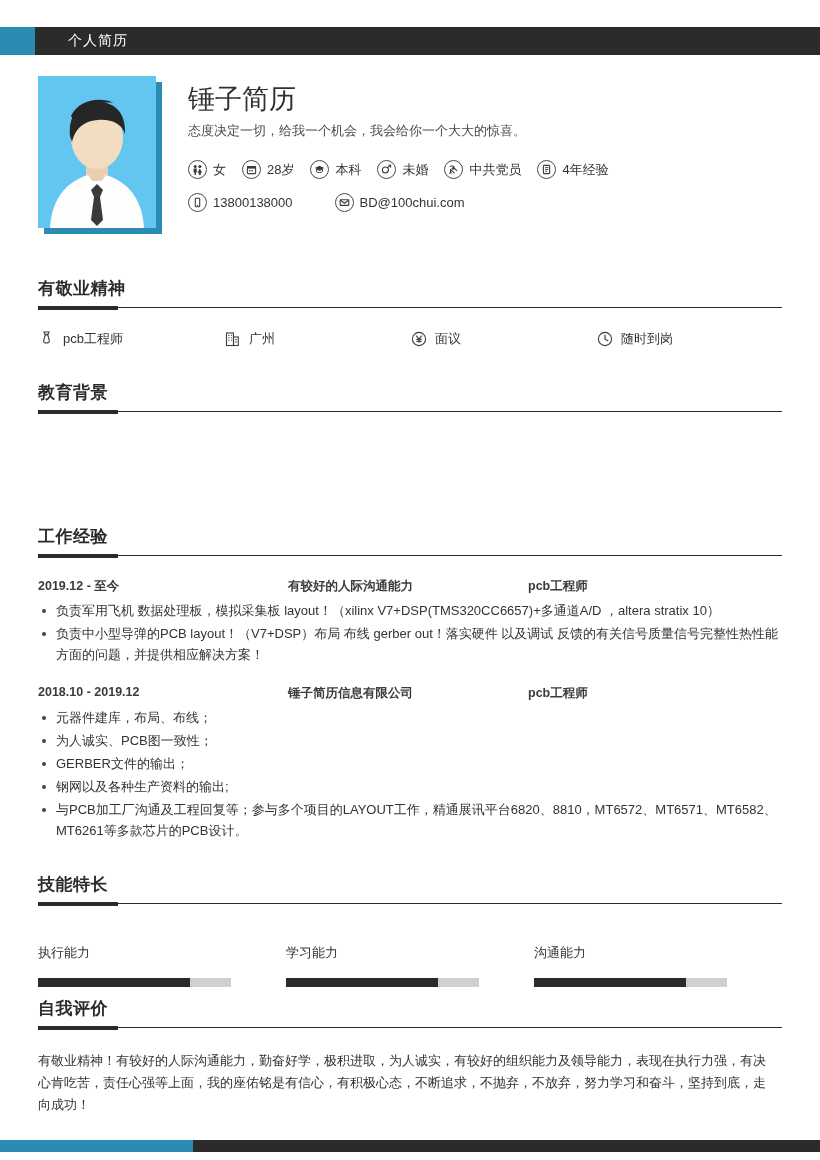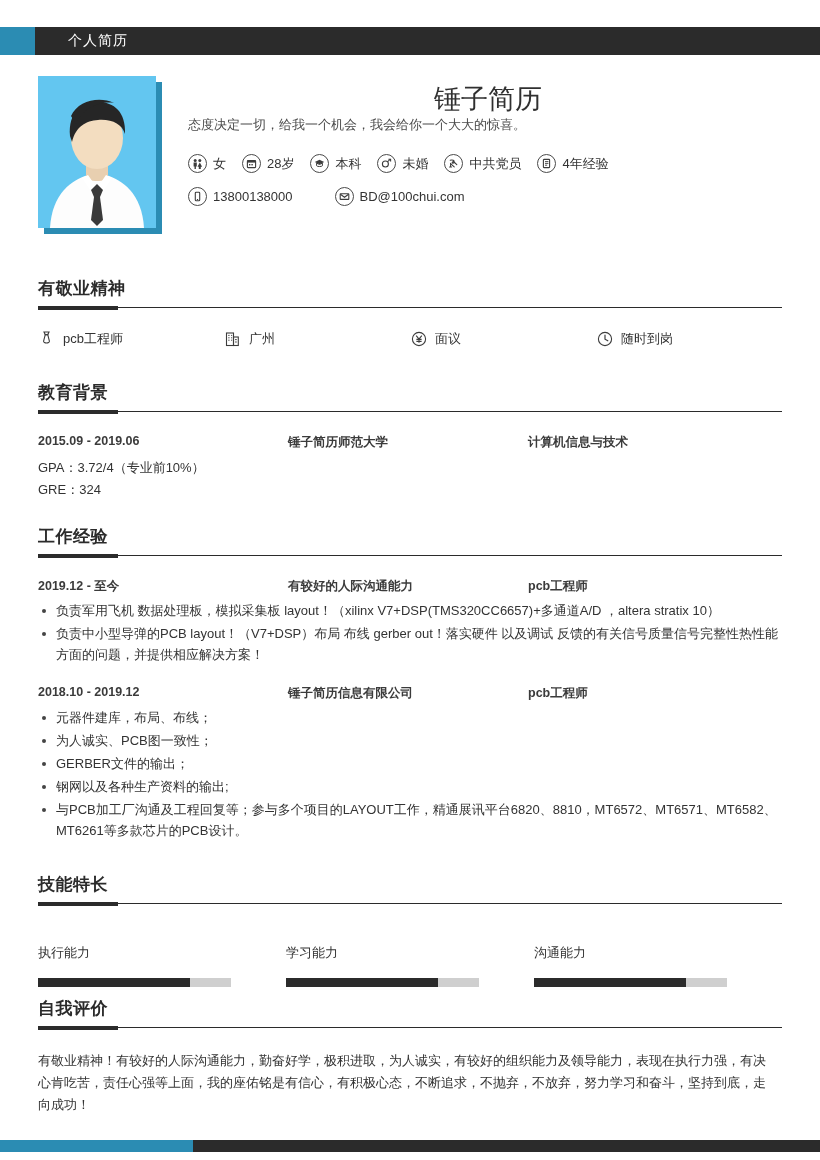--- a/index.html
+++ b/index.html
@@ -86,23 +86,22 @@
   .pinfo {
     position: absolute;
     left: 188px;
     top: 6px;
     width: 600px;
   }
   .pname {
     font-size: 27px;
     color: #303030;
     line-height: 34px;
-    margin: 0 0 0 0;
+    margin: 0 0 6px 0;
     font-weight: normal;
-    text-align: center;
   }
   .ptag {
     font-size: 13px;
     color: #4a4a4a;
     line-height: 18px;
     margin-bottom: 20px;
   }
   .meta-row {
     display: flex;
     align-items: center;
@@ -451,31 +450,20 @@
     </div>
   </div>
 
   <div class="section" style="top:382px;">
     <div class="sec-head">
       <span class="sec-title">教育背景</span>
       <div class="sec-rule"></div>
       <div class="sec-rule-thick" style="width:80px;"></div>
     </div>
 
-    <div>
-      <div class="entry-head">
-        <div class="eh-date">2015.09 - 2019.06</div>
-        <div class="eh-org">锤子简历师范大学</div>
-        <div class="eh-role">计算机信息与技术</div>
-      </div>
-      <div class="entry-lines">
-        <div>GPA：3.72/4（专业前10%）</div>
-        <div>GRE：324</div>
-      </div>
-    </div>
   </div>
 
   <div class="section" style="top:526px;">
     <div class="sec-head">
       <span class="sec-title">工作经验</span>
       <div class="sec-rule"></div>
       <div class="sec-rule-thick" style="width:80px;"></div>
     </div>
 
     <div>

